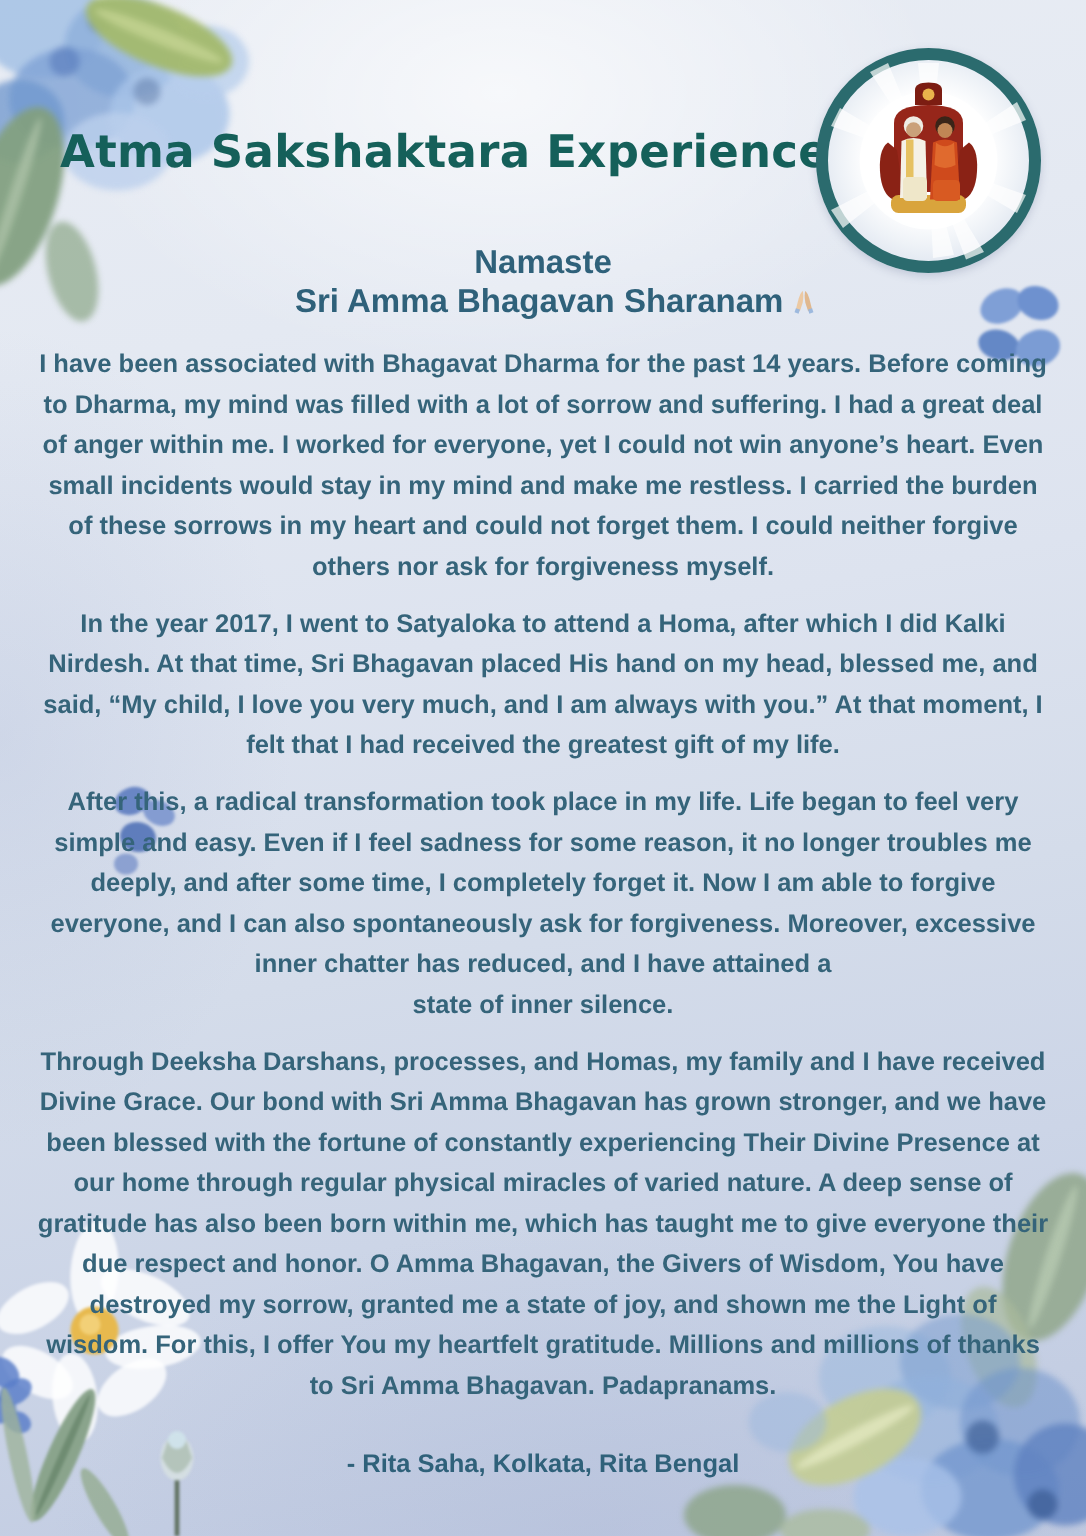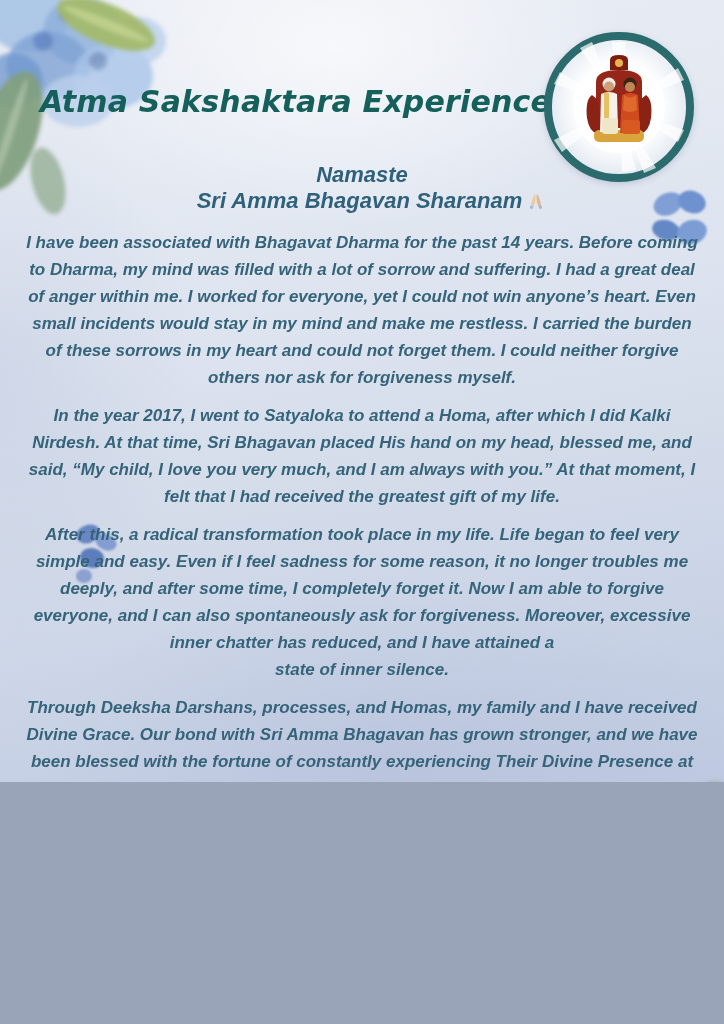--- a/index.html
+++ b/index.html
@@ -1,24 +1,23 @@
 <!DOCTYPE html>
 <html><head>
 <meta charset="utf-8">
 <style>
   html,body{margin:0;padding:0;background:#9aa4b8;}
   .poster{
-    position:relative;width:724px;height:782px;overflow:hidden;margin:0 auto;
+    position:relative;width:724px;height:1024px;overflow:hidden;margin:0 auto;
     font-family:"Liberation Sans",sans-serif;
     background:
       radial-gradient(ellipse 420px 260px at 46% 6%, rgba(255,255,255,.65), rgba(255,255,255,0) 70%),
       radial-gradient(ellipse 300px 420px at 0% 48%, rgba(170,184,214,.28), rgba(170,184,214,0) 65%),
       radial-gradient(ellipse 520px 300px at 55% 100%, rgba(168,180,212,.35), rgba(168,180,212,0) 70%),
       linear-gradient(170deg,#e9edf4 0%,#e4e9f2 22%,#dde3ef 42%,#d4dcea 60%,#ccd5e7 76%,#c4cee3 90%,#bfc9e0 100%);
-    font-style: italic;
   }
   svg.deco{position:absolute;overflow:visible;pointer-events:none;}
   .blur2{filter:blur(2px);} .blur1{filter:blur(1.2px);}
   .page-title{
     position:absolute;left:40px;top:84px;margin:0;
     font-family:"DejaVu Sans",sans-serif;font-weight:bold;font-size:30px;letter-spacing:.2px;
     color:#15605a;white-space:nowrap;
   }
   .badge{
     position:absolute;right:30px;top:32px;width:150px;height:150px;border-radius:50%;

